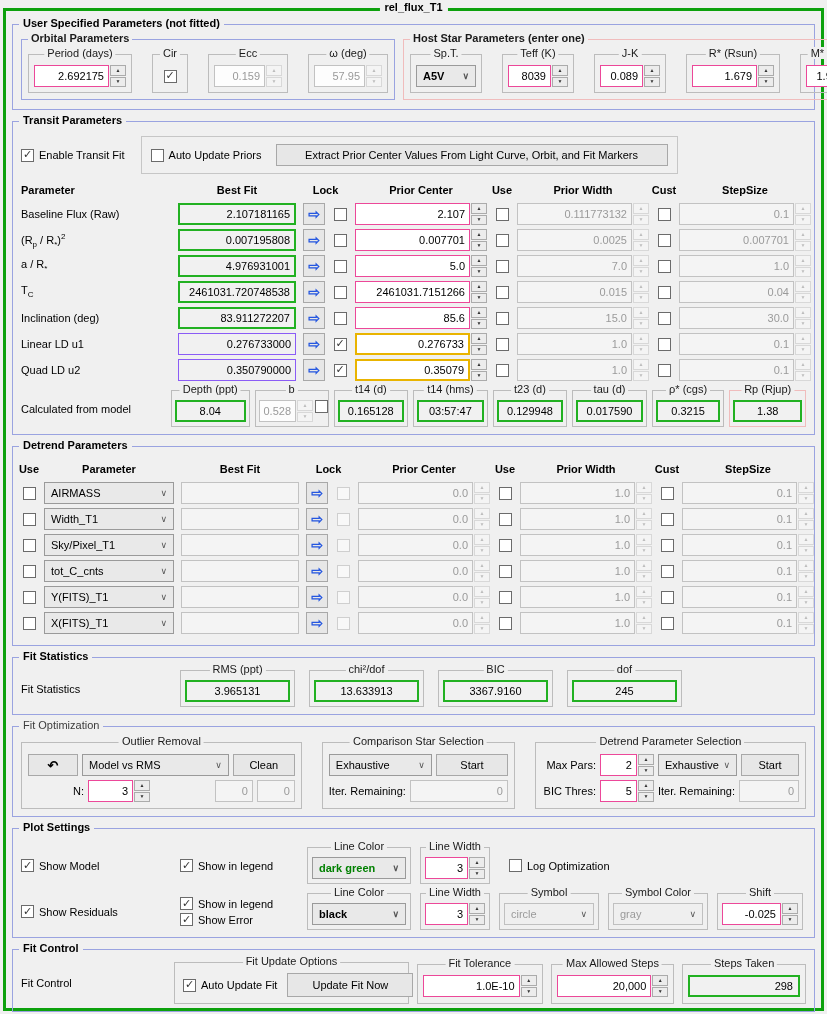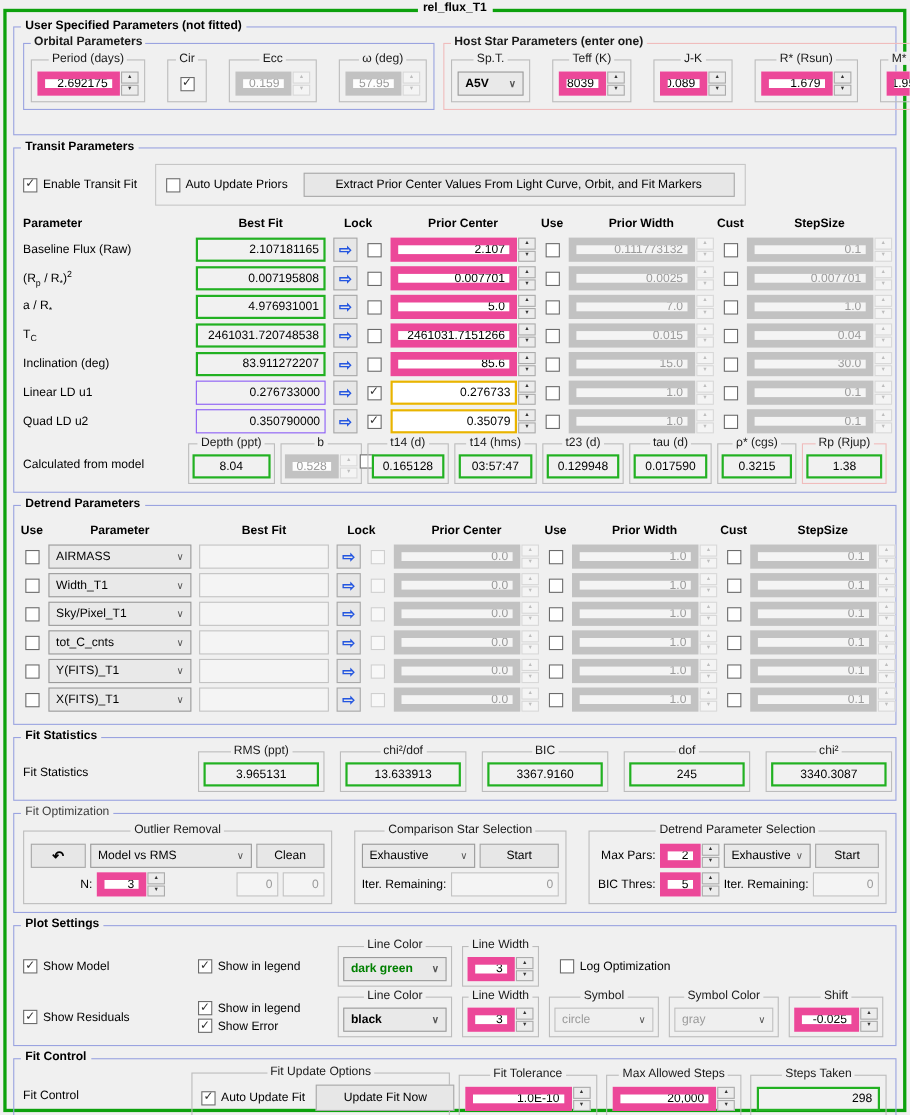--- a/index.html
+++ b/index.html
@@ -27,21 +27,21 @@
   
   .fld,.bf,.cv,.sfld,.dd{box-sizing:border-box;height:22px;display:flex;align-items:center;overflow:hidden;white-space:nowrap}
   .fld{background:#fff;border:1px solid #8a8a8a;justify-content:flex-end;padding:0 4px}
   .fld.dis{background:#f4f4f4;border-color:#c2c2c2;color:var(--dis-t)}
   .bf{background:#f1f1f1;border:2px solid var(--green);justify-content:flex-end;padding:0 4px}
   .locked .bf{border:1px solid #8b5cf6}
   .cv{background:#f1f1f1;border:2px solid var(--green);justify-content:center;padding:0 3px}
   .cv.right{justify-content:flex-end;padding-right:5px}
   
   .spin{display:flex;align-items:stretch;height:22px}
-  .sfld{flex:1;background:#fff;border:7px solid #ec4899;justify-content:flex-end;padding:0 4px;min-width:0}
+  .sfld{flex:1;background:#fff;border:1px solid #ec4899;justify-content:flex-end;padding:0 4px;min-width:0}
   .spin.dis .sfld{background:#f4f4f4;border-color:#c2c2c2;color:var(--dis-t)}
   .spin.white-dis .sfld{background:#fdfdfd;border-color:#c2c2c2;color:var(--dis-t)}
   .spin.orange .sfld{border:2px solid var(--orange)}
   .sb{width:16px;display:flex;flex-direction:column;margin-left:1px}
   .sb span{flex:1;font-size:5px;line-height:1;display:flex;align-items:center;justify-content:center;
        background:#ececec;border:1px solid #ababab;color:#333}
   .sb span + span{margin-top:1px}
   .spin.dis .sb span,.spin.white-dis .sb span{color:#bdbdbd;border-color:#d8d8d8;background:#f4f4f4}
   
   .dd{background:#e9e9e9;border:1px solid #9a9a9a;justify-content:space-between;padding:0 6px 0 6px}
@@ -104,21 +104,21 @@
   
   .fcrow{display:flex;align-items:flex-end;column-gap:8px}
   .fc-inner{display:flex;align-items:center;gap:10px}
 </style>
 </head>
 <body>
 
 <div class="frame">
   <div class="frame-title">rel_flux_T1</div>
 
-  <div class="sec" style="padding-bottom:22px">
+  <div class="sec" style="padding-bottom:9px">
     <div class="sec-title">User Specified Parameters (not fitted)</div>
     <div class="usp-row">
       <div class="sgrp blue" style="padding:10px 6px 6px 6px">
         <div class="sgrp-title tleft">Orbital Parameters</div>
         <div class="mini-row">
           <div class="sgrp mini" style="width:104px">
             <div class="sgrp-title">Period (days)</div>
             <div class="spin">
                 <div class="sfld">2.692175</div>
                 <div class="sb">
@@ -816,24 +816,20 @@
         <div class="cv">13.633913</div>
       </div>
       <div class="sgrp stat">
         <div class="sgrp-title">BIC</div>
         <div class="cv">3367.9160</div>
       </div>
       <div class="sgrp stat">
         <div class="sgrp-title">dof</div>
         <div class="cv">245</div>
       </div>
-      <div class="sgrp stat">
-        <div class="sgrp-title">chi²</div>
-        <div class="cv">3340.3087</div>
-      </div>
     </div>
   </div>
 
   <div class="sec">
     <div class="sec-title plain">Fit Optimization</div>
     <div class="optrow">
       <div class="sgrp" style="width:288px;padding:11px 6px 6px 6px">
         <div class="sgrp-title">Outlier Removal</div>
         <div class="orow">
           <div class="btn undo" style="width:38px">

